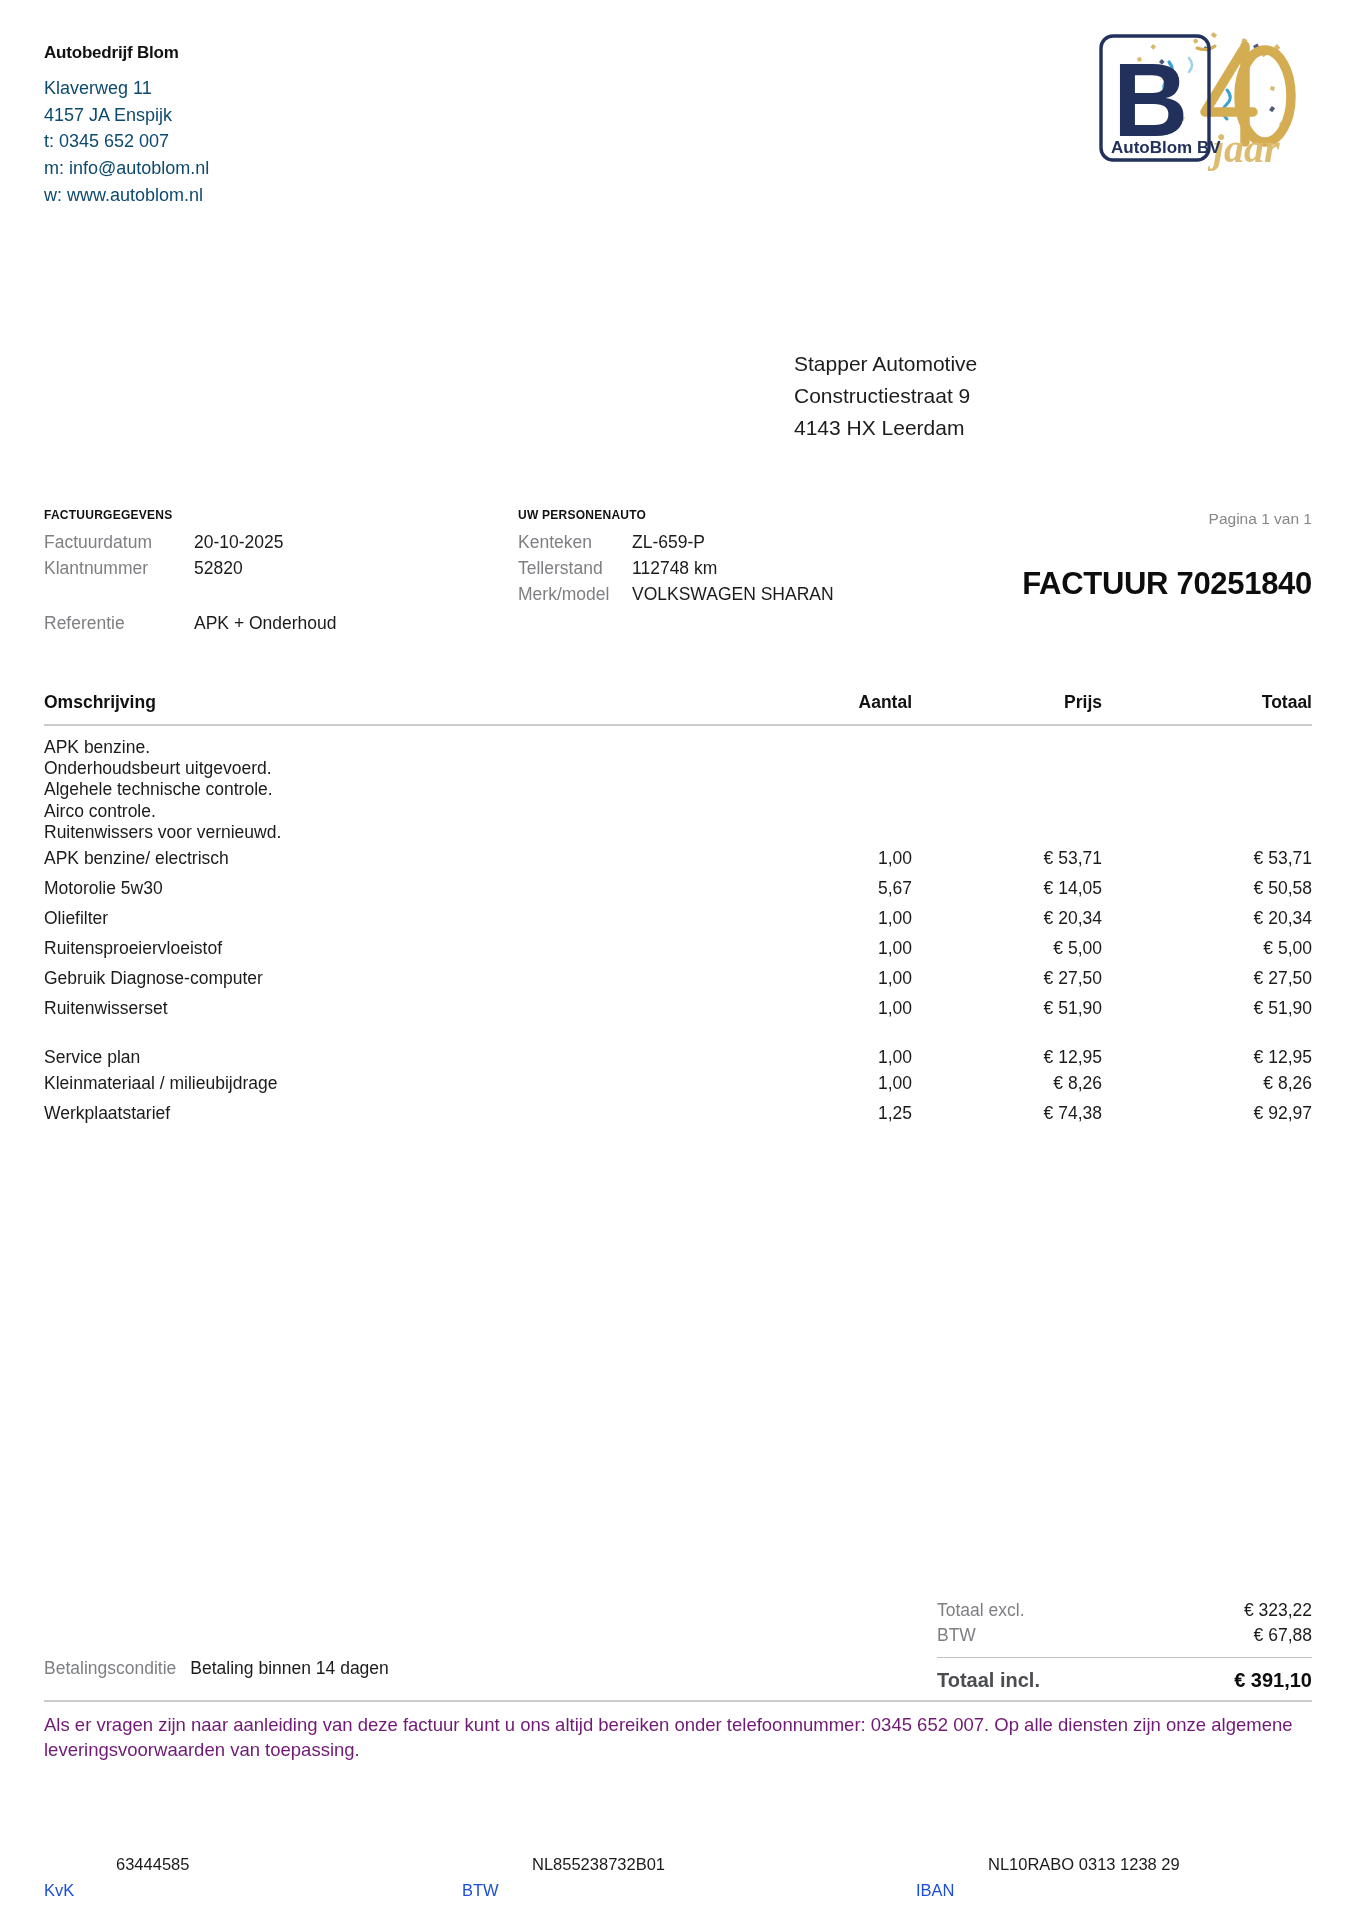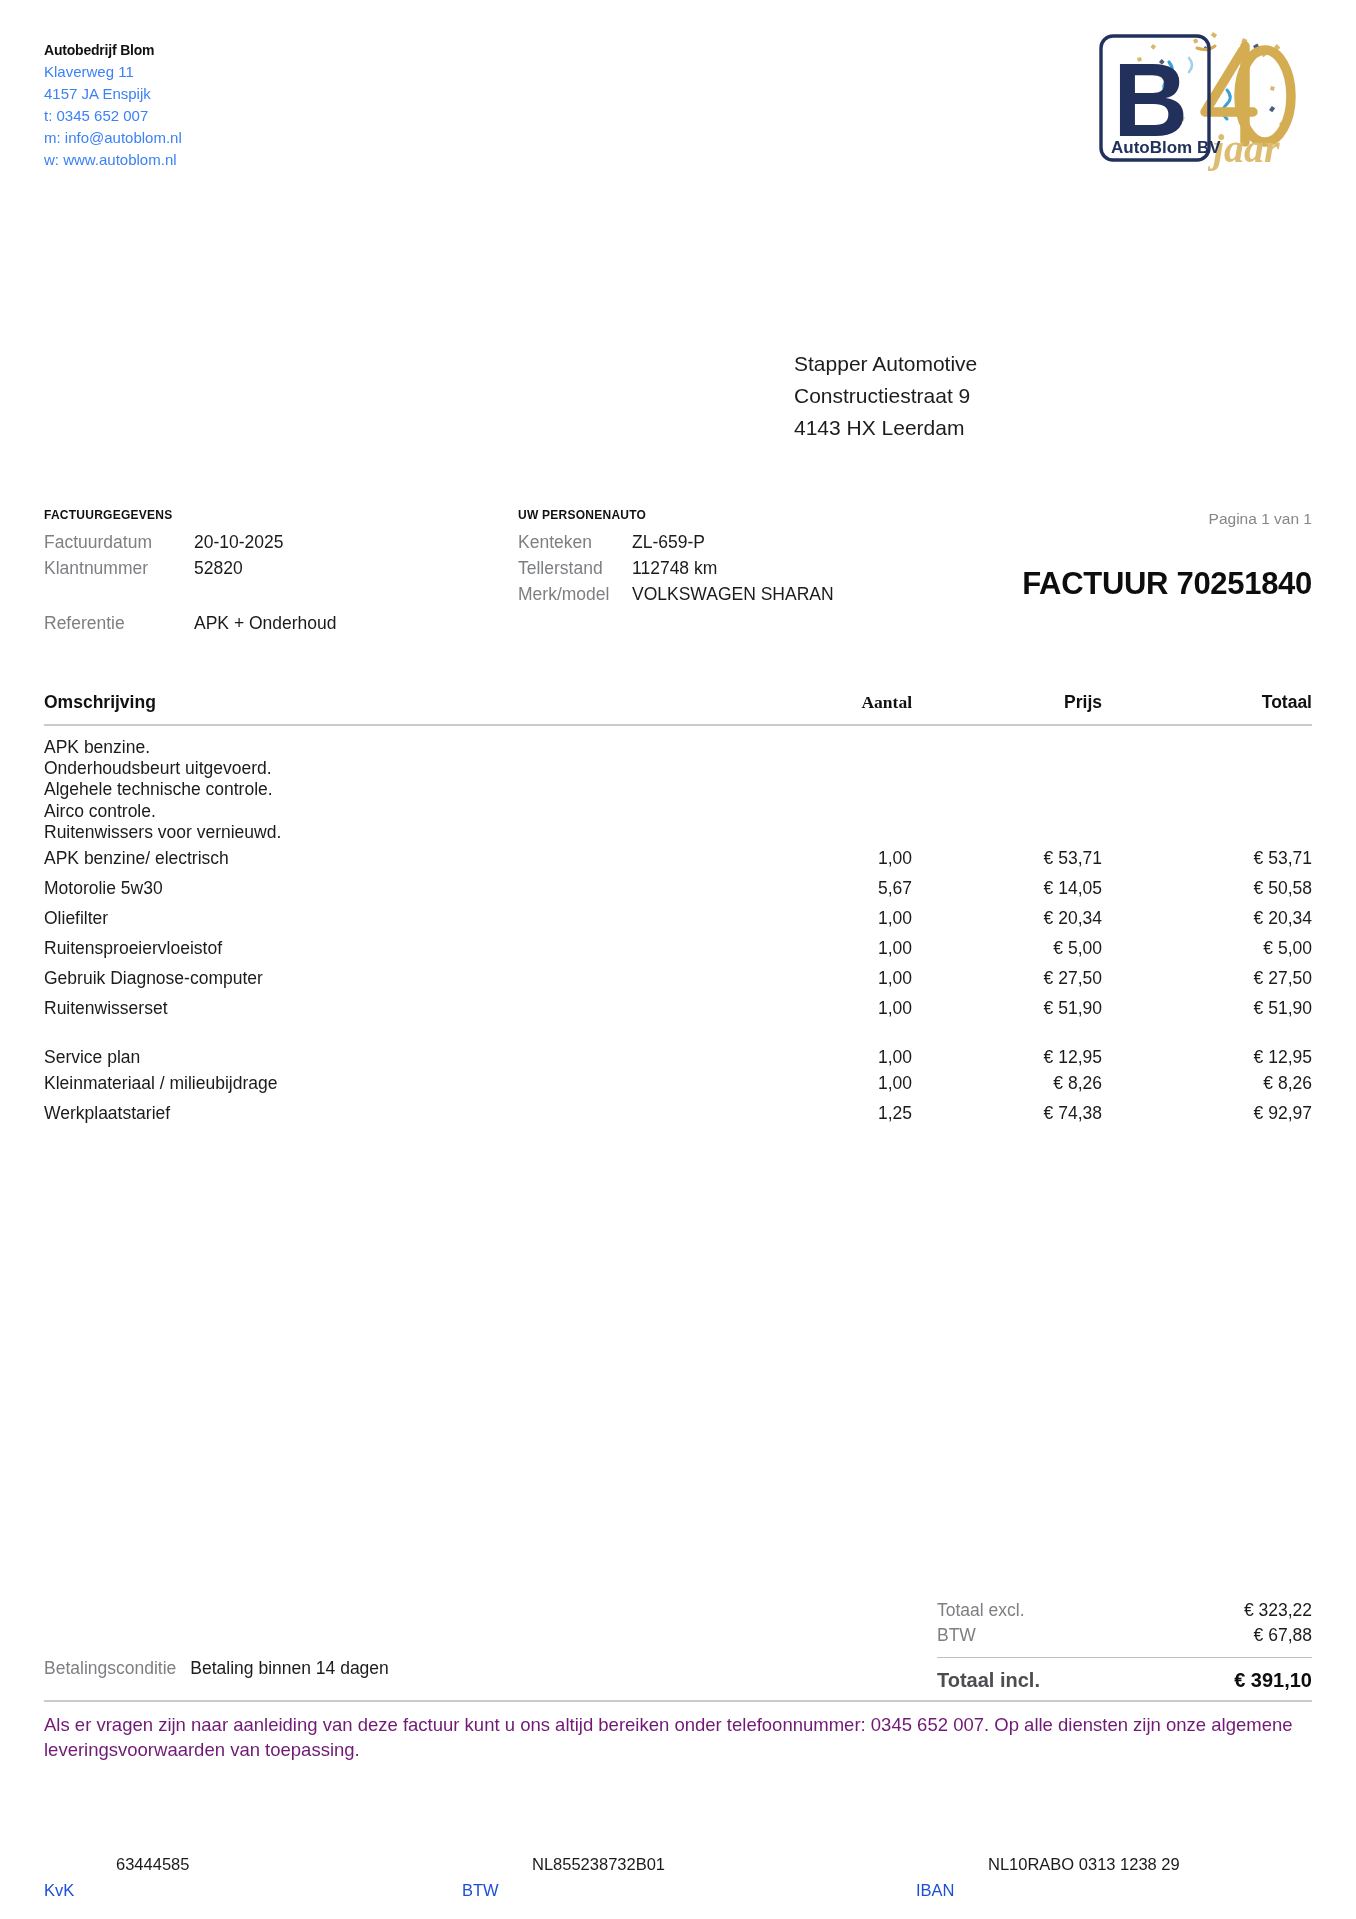--- a/index.html
+++ b/index.html
@@ -29,28 +29,28 @@
   
   .header {
     position: relative;
     height: 200px;
     padding-top: 40px;
   }
 
   .sender { line-height: 1.48; }
   .sender-name {
     font-weight: bold;
-    font-size: 14px;
+    font-size: 17px;
     color: #111;
     letter-spacing: -0.2px;
-    margin-bottom: 0;
+    margin-bottom: 10px;
   }
   .sender-line {
-    font-size: 15px;
-    color: #3b82f6;
+    font-size: 18px;
+    color: #0c4a6e;
   }
 
   .logo {
     position: absolute;
     right: 14px;
     top: 24px;
     width: 205px;
     height: 150px;
   }
 
@@ -136,21 +136,21 @@
   }
 
   table.lines th {
     font-weight: bold;
     font-size: 17.5px;
     color: #111;
     padding: 0 0 11px 0;
     border-bottom: 2.5px solid #c9cacc;
   }
   th.c-desc  { text-align: left;  }
-  th.c-qty   { text-align: right; width: 180px; font-family: Liberation Serif, serif; }
+  th.c-qty   { text-align: right; width: 180px; }
   th.c-price { text-align: right; width: 190px; }
   th.c-total { text-align: right; width: 210px; }
 
   table.lines td {
     padding: 0;
     vertical-align: top;
     margin-left: 20px;
   }
   td.c-desc  { text-align: left;  }
   td.c-qty   { text-align: right; }

